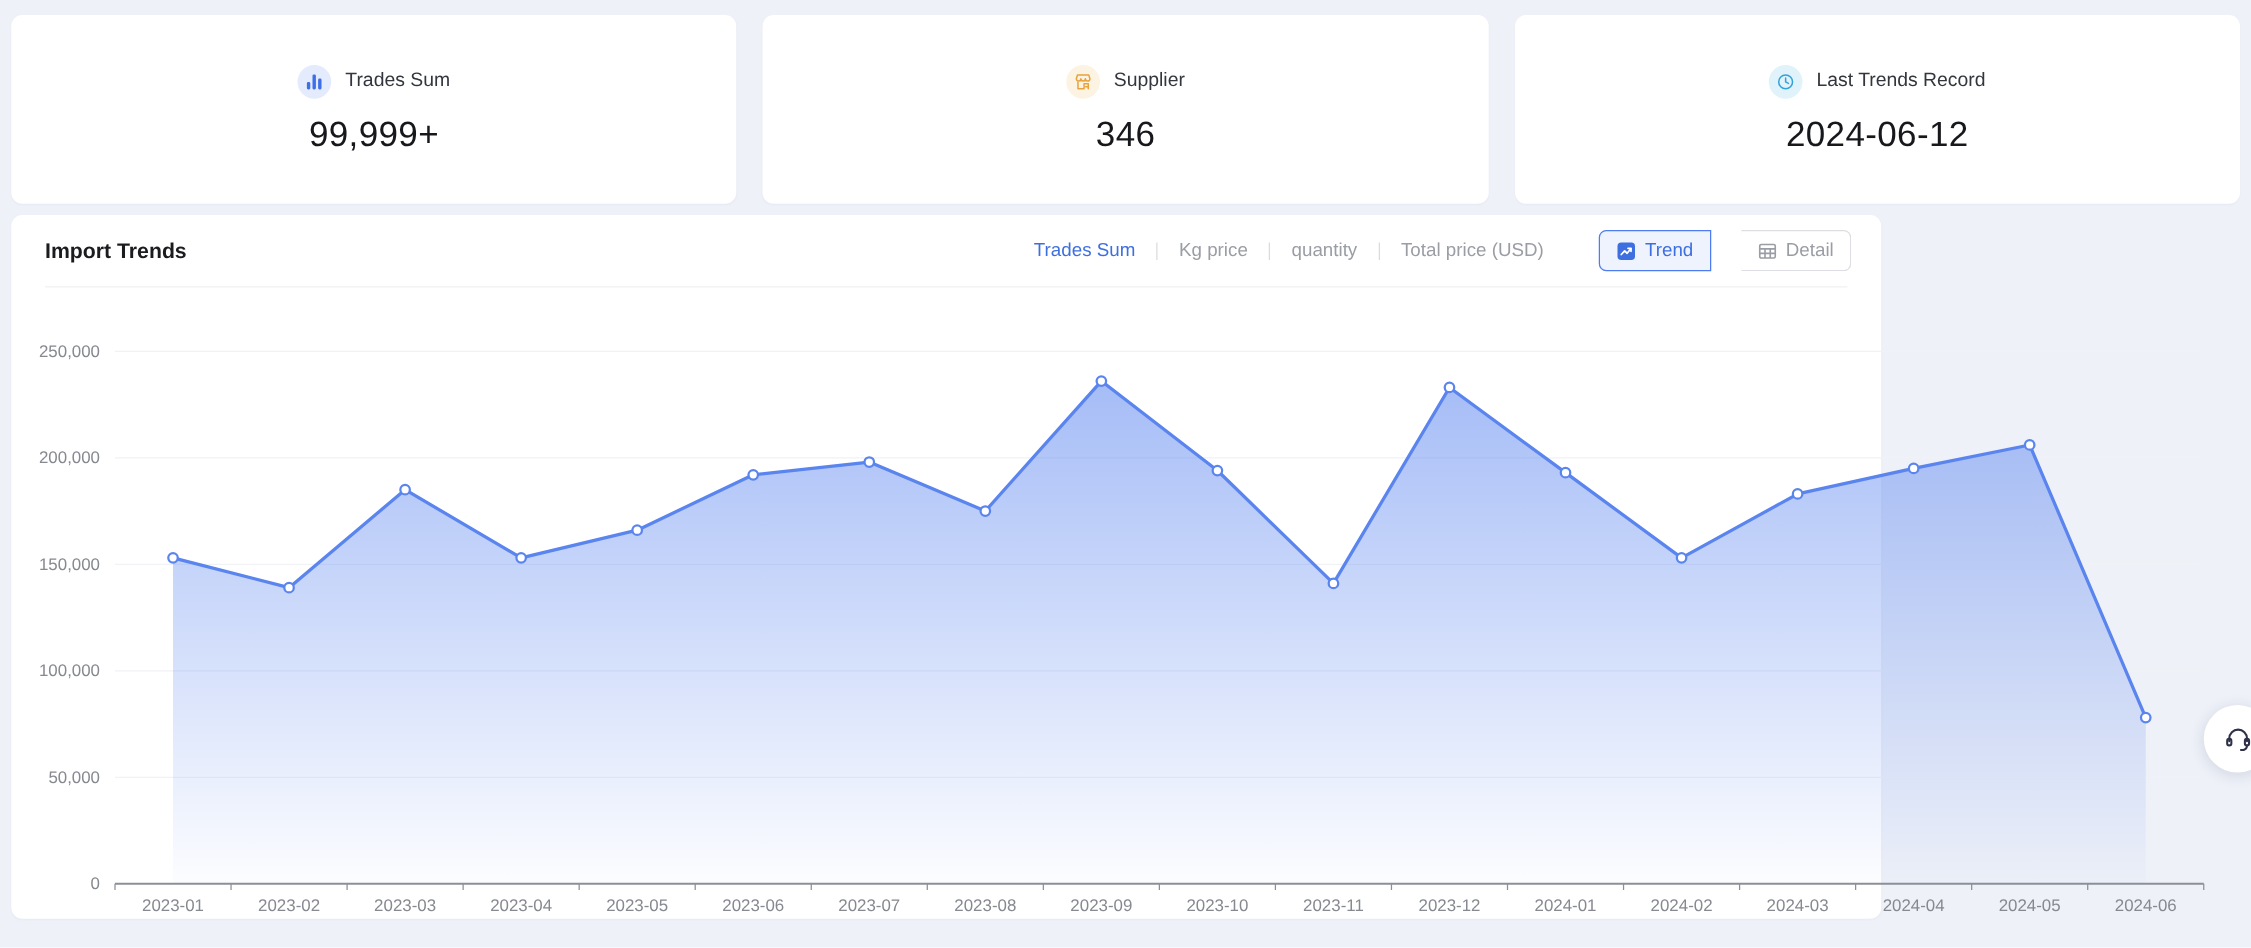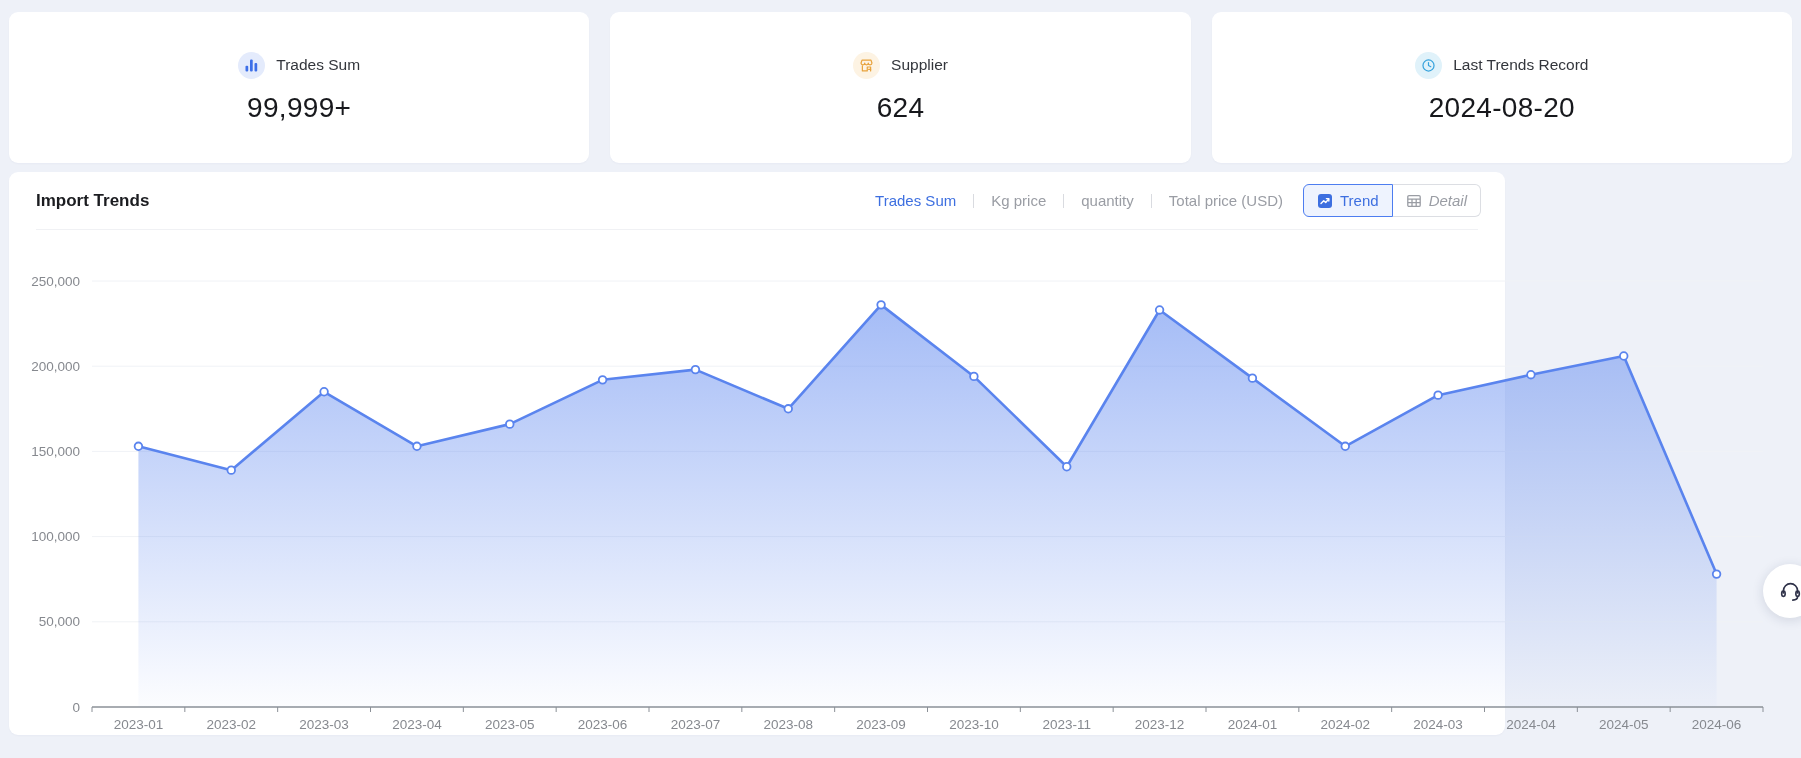--- a/index.html
+++ b/index.html
@@ -28,24 +28,24 @@
   .chart-title { font-size:17px; font-weight:700; color:#1b1c20; }
   .header-right { display:flex; align-items:center; gap:20px; }
   .metric-tabs { display:flex; align-items:center; gap:17px; font-size:15px; }
   .metric-tab { color:#9a9da4; cursor:pointer; white-space:nowrap; }
   .metric-tab.active { color:#3d6fe0; }
   .tab-sep { width:1px; height:14px; background:#d9dbe0; }
   .view-toggle { display:flex; }
   .toggle-btn {
     display:flex; align-items:center; gap:7px; height:33px; padding:0 13px;
     font-size:15px; border:1px solid #dcdee3; background:#fff; color:#9a9da4;
-    cursor:pointer; box-sizing:border-box;
+    cursor:pointer; box-sizing:border-box;margin-left:24px;
   }
   .toggle-btn.first { border-radius:6px 0 0 6px; }
-  .toggle-btn.last  { border-radius:0 6px 6px 0; border-left:none;font-style:italic; }
+  .toggle-btn.last  { border-radius:0 6px 6px 0; border-left:none; }
   .toggle-btn.active { border:1px solid #4d7df0; background:#eef3fe; color:#3d6fe0; }
   .header-divider { position:absolute; top:57px; left:27px; right:27px; height:1px; background:#f0f1f4; }
   #trend-chart-svg { position:absolute; left:0; top:0; }
   
   .help-fab {
     position:absolute; left:1763px; top:564px; width:54px; height:54px; border-radius:50%;
     background:#fff; box-shadow:0 2px 12px rgba(30,40,80,.14);
     display:flex; align-items:center; justify-content:center; cursor:pointer;
   }
 </style>
@@ -72,34 +72,34 @@
     <div class="stat-head">
       <span class="stat-icon" style="background:#fdf3e3">
         <svg width="15" height="15" viewBox="0 0 16 16" fill="none" stroke="#e8a33d" stroke-width="1.3" stroke-linecap="round" stroke-linejoin="round">
           <path d="M3.2 2.2h9.6l1 3.1c0 1.1-.9 2-2 2s-1.9-.8-1.9-1.9c0 1.1-.9 1.9-1.9 1.9s-1.9-.8-1.9-1.9c0 1.1-.9 1.9-1.9 1.9s-2-.9-2-2l1-3.1z"></path>
           <path d="M3.6 8.3v5.5h5.2V9.6h3.6v4.2"></path>
           <path d="M10.2 12.1h2.2"></path>
         </svg>
       </span>
       <span class="stat-label">Supplier</span>
     </div>
-    <div class="stat-value">624</div>
+    <div class="stat-value">346</div>
   </div>
 
   <div class="stat-card">
     <div class="stat-head">
       <span class="stat-icon" style="background:#e0f2fa">
         <svg width="15" height="15" viewBox="0 0 16 16" fill="none" stroke="#35a2dc" stroke-width="1.3" stroke-linecap="round" stroke-linejoin="round">
           <circle cx="8" cy="8" r="5.9"></circle>
           <path d="M8 4.8V8l2.4 1.3"></path>
         </svg>
       </span>
       <span class="stat-label">Last Trends Record</span>
     </div>
-    <div class="stat-value">2024-08-20</div>
+    <div class="stat-value">2024-06-12</div>
   </div>
 
 </div>
 
 <div class="chart-card">
 
   <div class="chart-header">
     <div class="chart-title">Import Trends</div>
 
     <div class="header-right">

